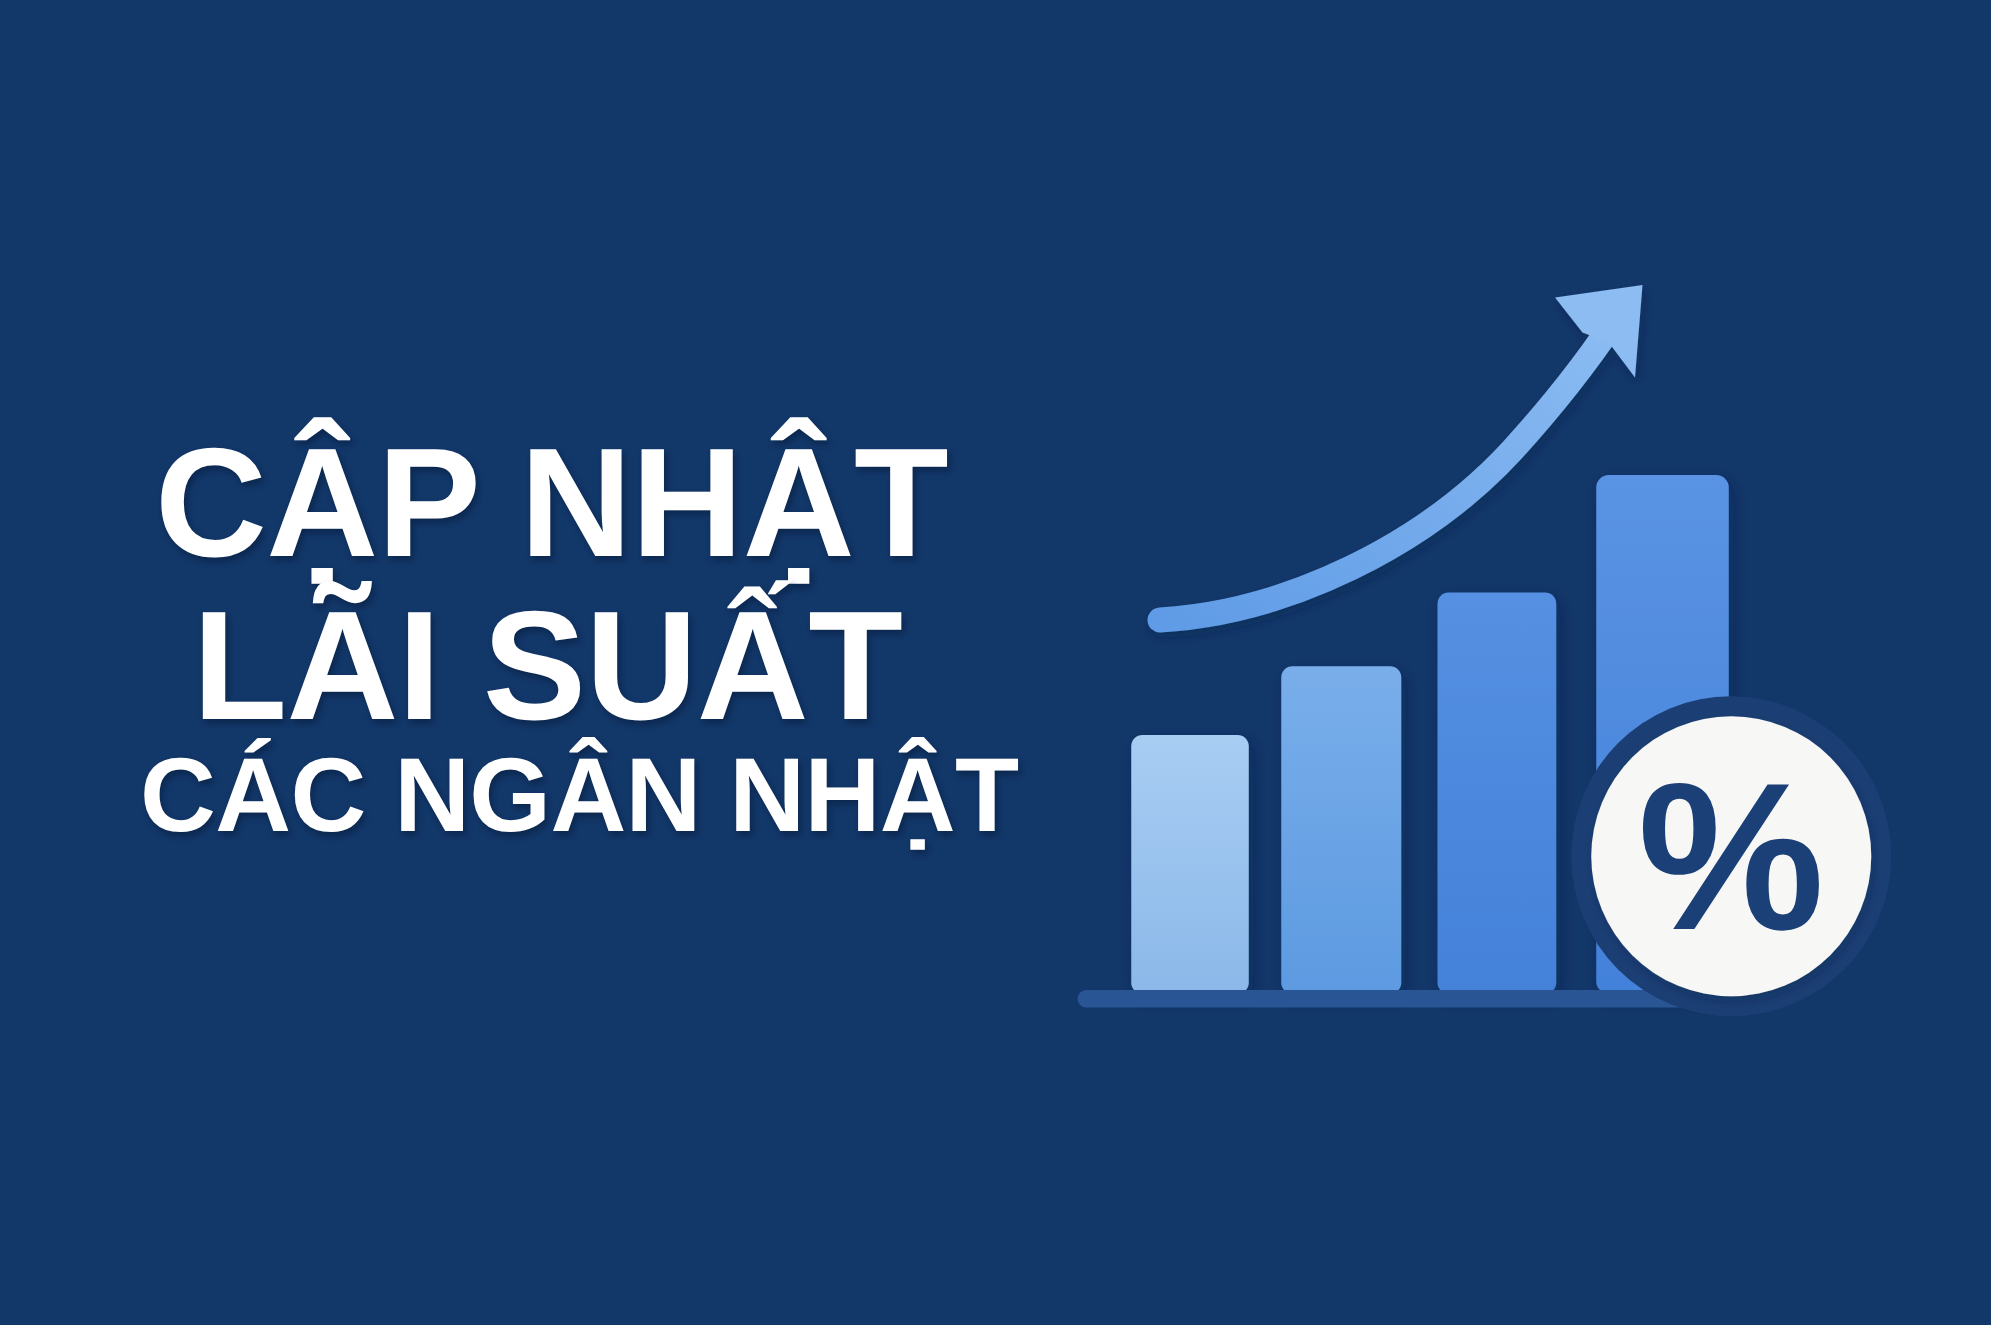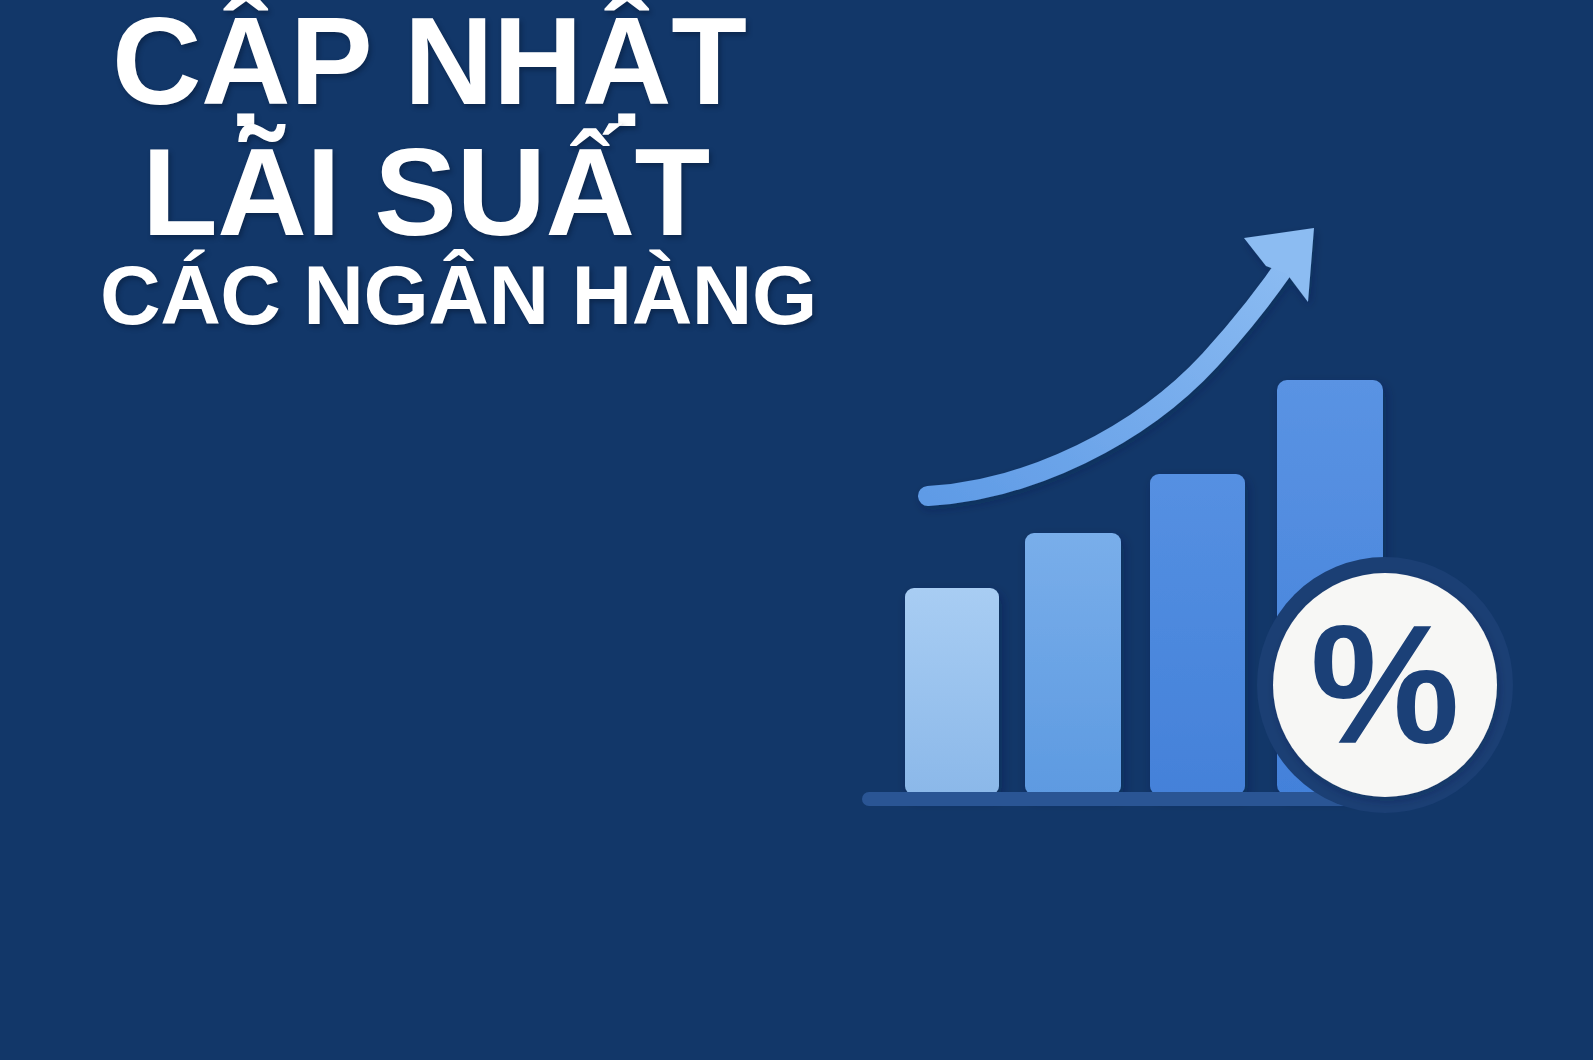--- a/index.html
+++ b/index.html
@@ -11,26 +11,27 @@
     position: relative;
     width: 1593px;
     height: 1060px;
     background: #123769;
     overflow: hidden;
     font-family: "Liberation Sans", sans-serif;
   }
   
   .headline {
     position: absolute;
-    left: 0;
+    left: 12px;
     top: 0;
     width: 820px;
     height: 1060px;
     display: flex;
     flex-direction: column;
+    justify-content: center;
     align-items: flex-start;
     padding-left: 112px;
     box-sizing: border-box;
   }
   .hl-line {
     color: #ffffff;
     font-weight: 700;
     letter-spacing: -0.5px;
     white-space: nowrap;
     text-shadow: 2px 3px 5px rgba(4, 20, 45, 0.45);
@@ -65,21 +66,21 @@
   .graphic svg { display: block; width: 100%; height: 100%; }
 </style>
 </head>
 <body>
 
 <div id="poster">
 
   <div class="headline">
     <div class="hl-line hl-1">CẬP NHẬT</div>
     <div class="hl-line hl-2">LÃI SUẤT</div>
-    <div class="hl-line hl-3">CÁC NGÂN HÀNG</div>
+    <div class="hl-line hl-3">CÁC NGÂN NHẬT</div>
   </div>
 
   <div class="graphic">
     <svg viewBox="0 0 700 660" xmlns="http://www.w3.org/2000/svg">
       <defs>
         <linearGradient id="g1" x1="0" y1="0" x2="0" y2="1">
           <stop offset="0%" stop-color="#a8cdf3"></stop>
           <stop offset="100%" stop-color="#8bb8e9"></stop>
         </linearGradient>
         <linearGradient id="g2" x1="0" y1="0" x2="0" y2="1">

